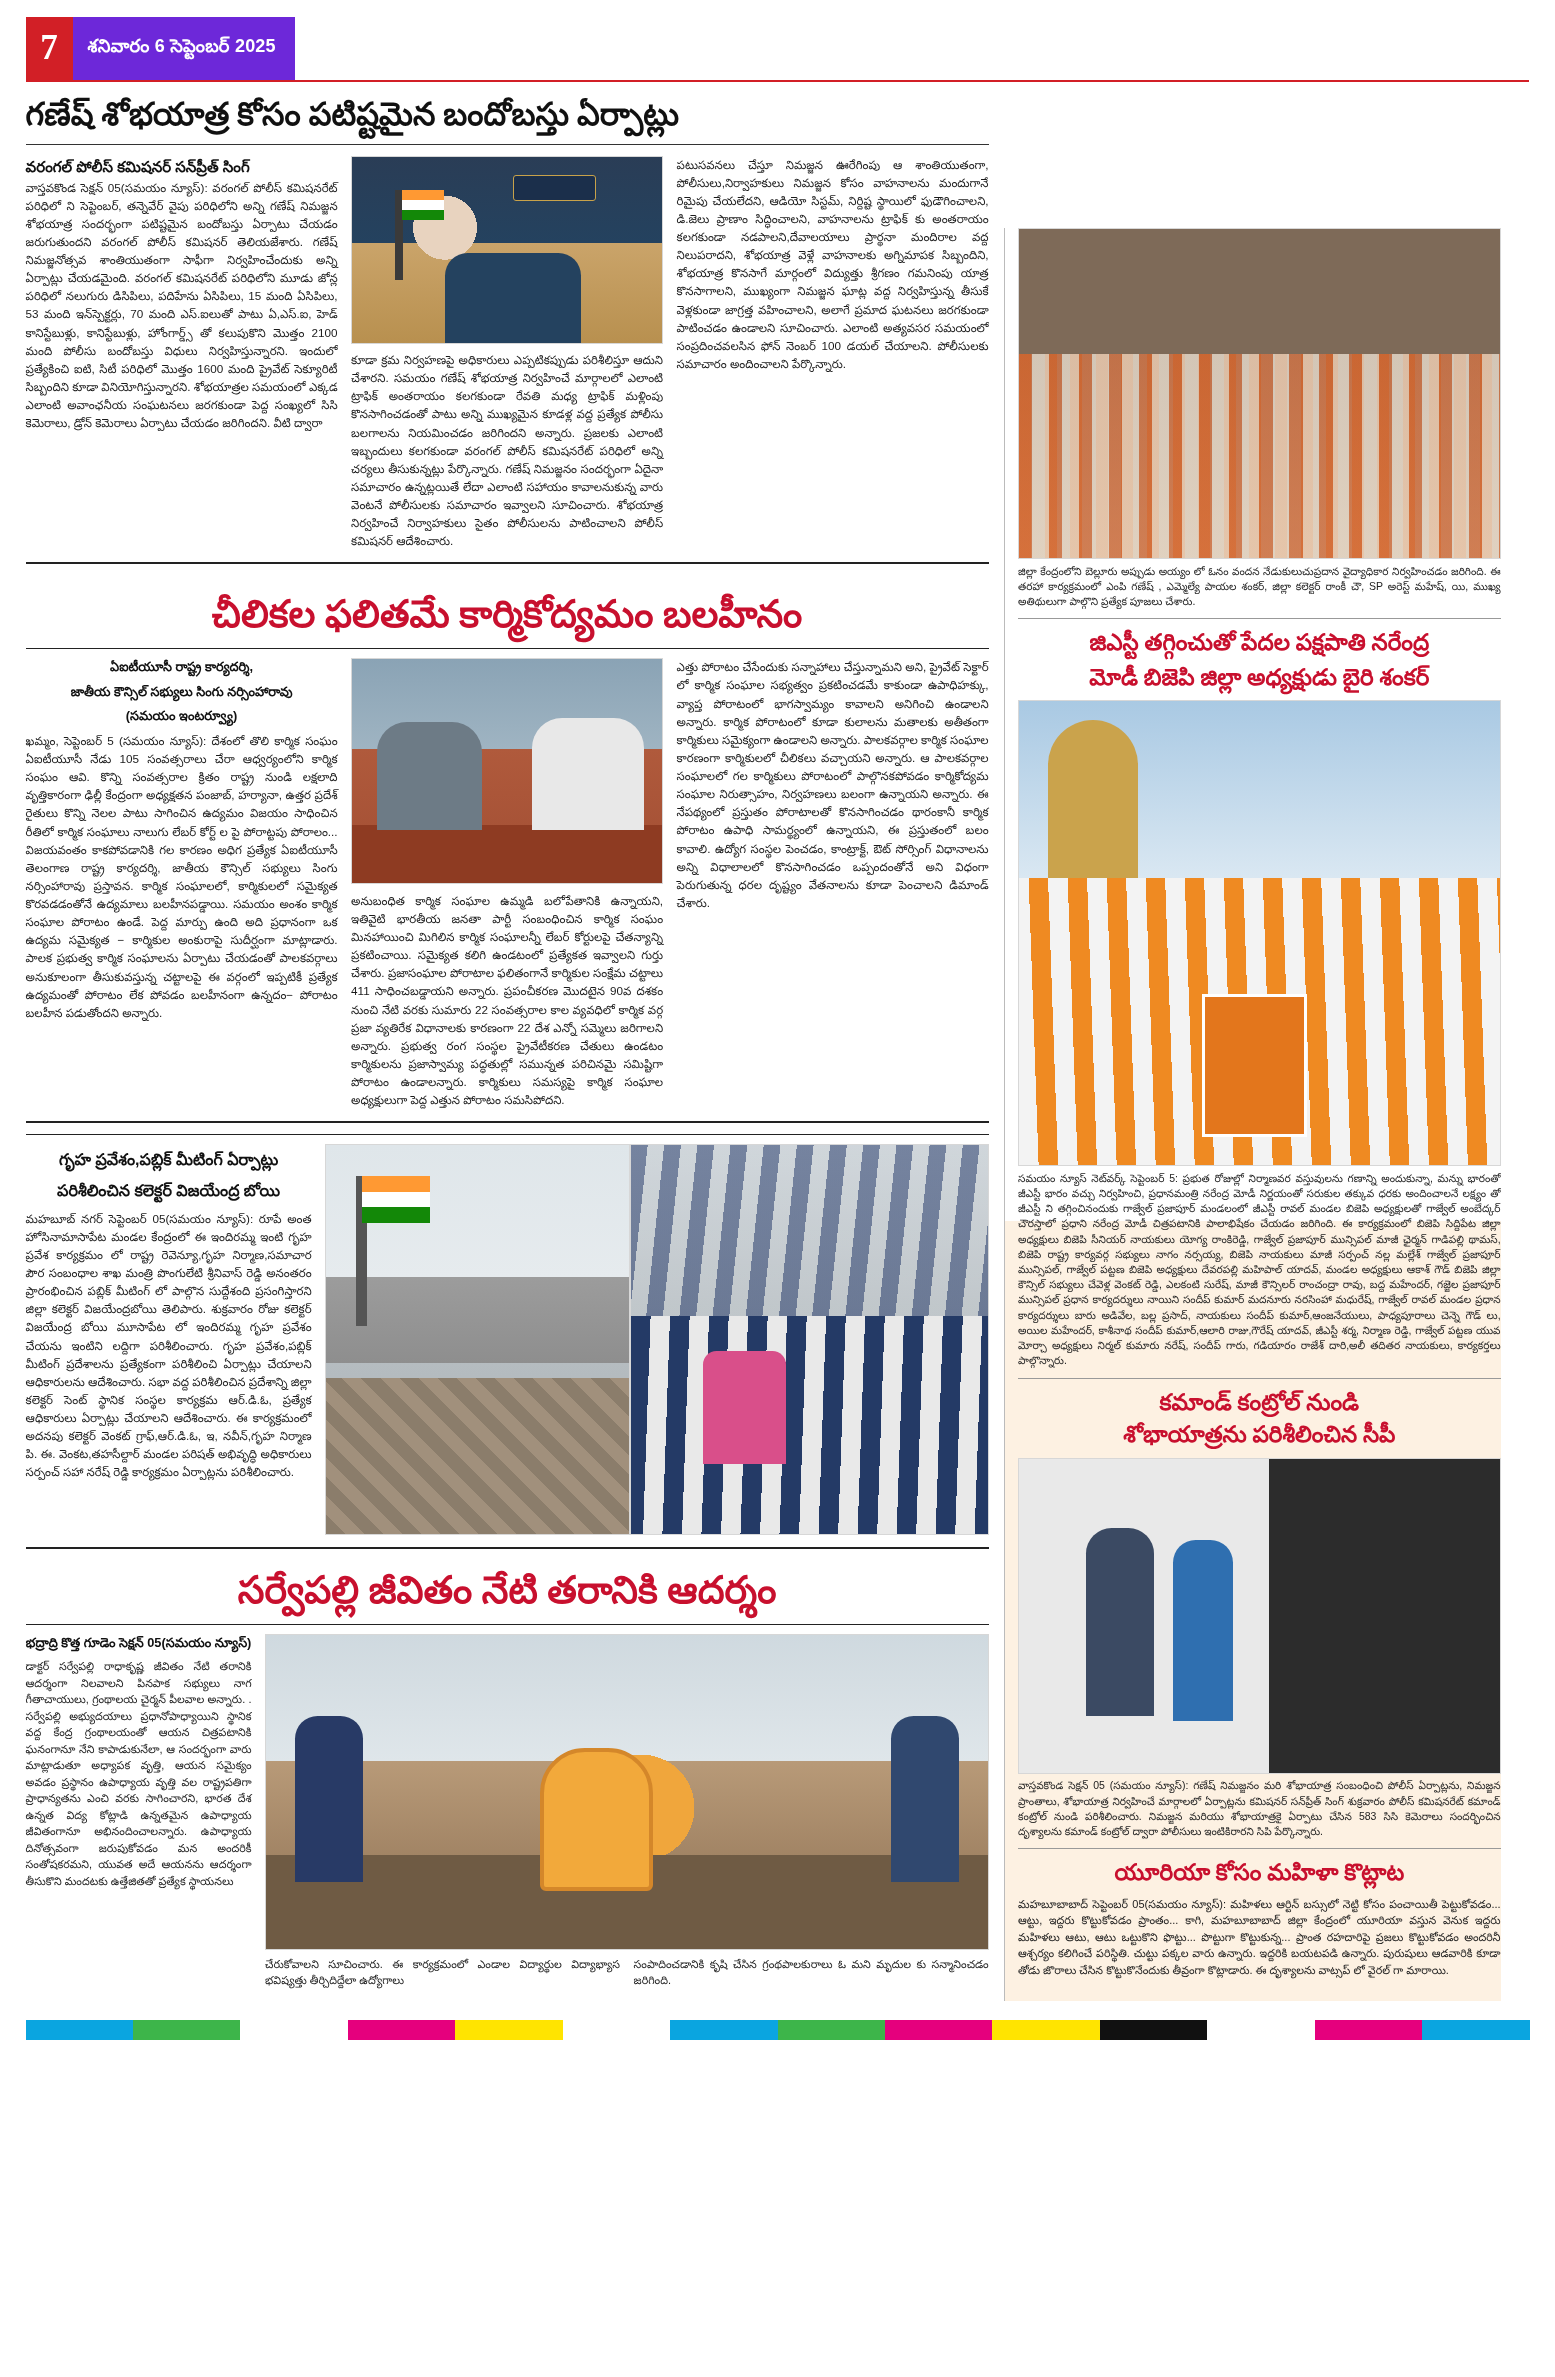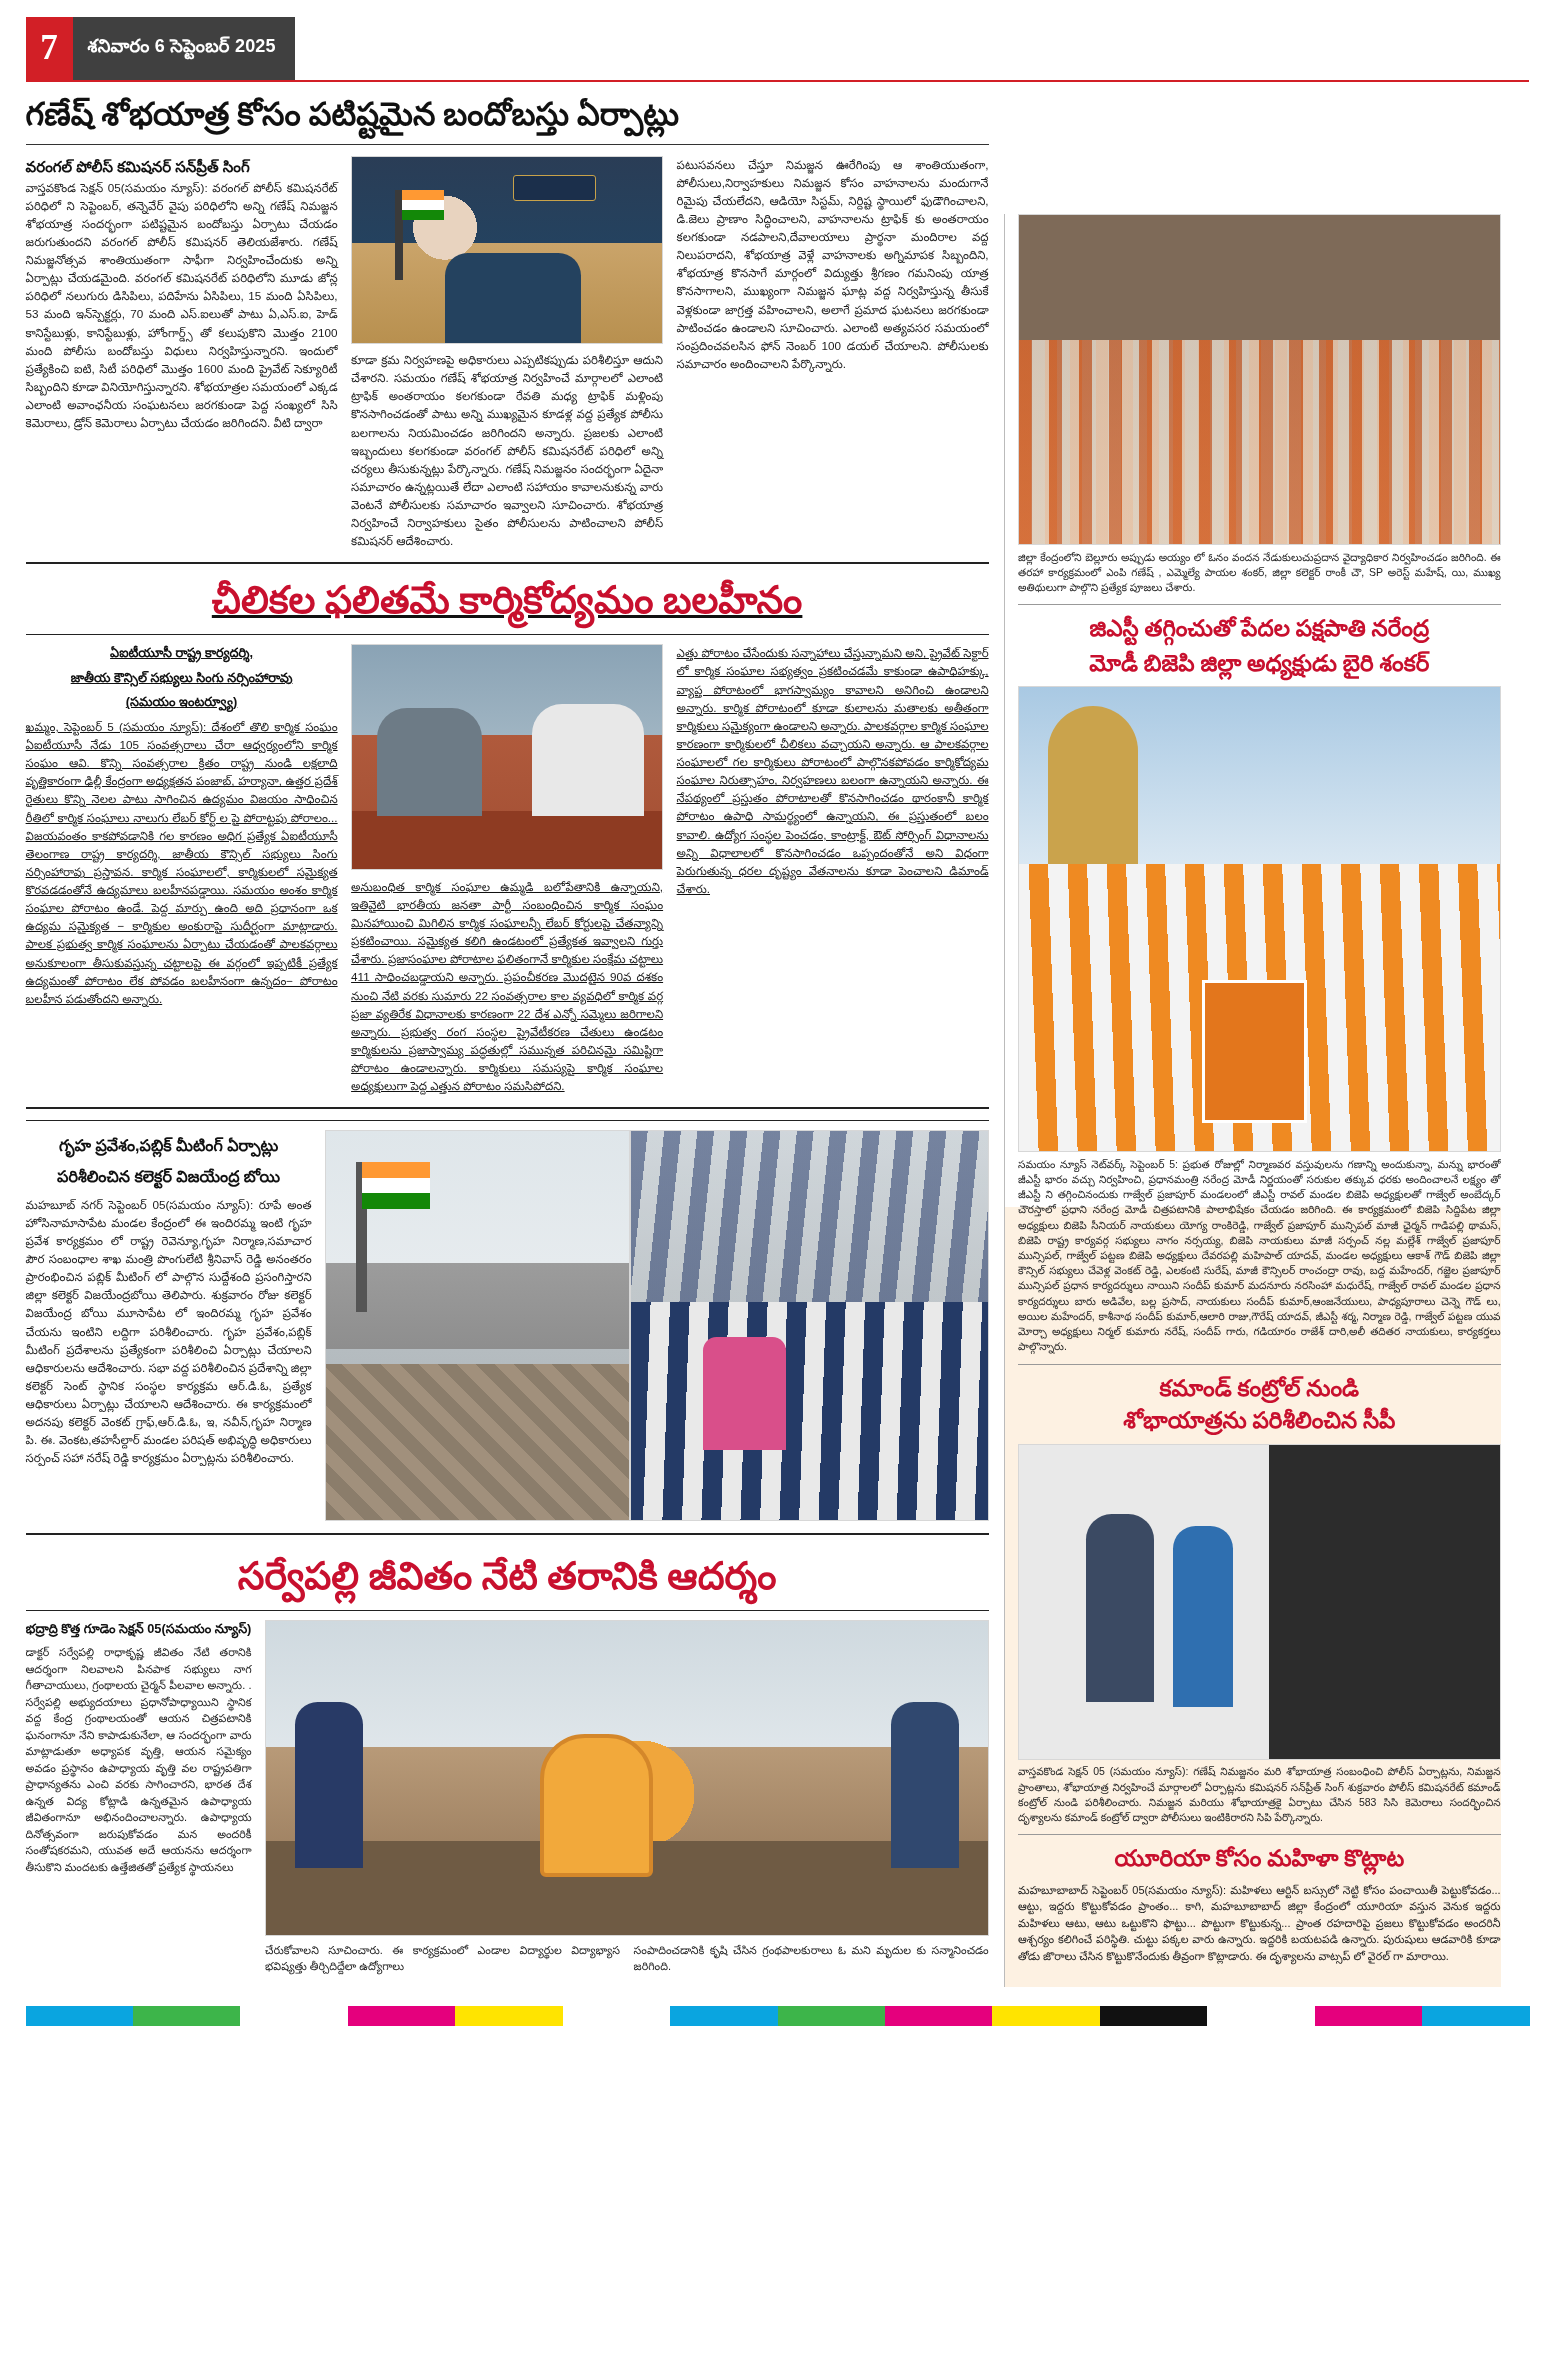--- a/index.html
+++ b/index.html
@@ -32,21 +32,21 @@
     background: #d21f26;
     color: #fff;
     font-size: 35px;
     font-weight: bold;
     display: flex;
     align-items: center;
     justify-content: center;
     font-family: "Liberation Serif", serif;
   }
   .masthead-date {
-    background: #404040;
+    background: #6d28d9;
     color: #fff;
     font-size: 18px;
     display: flex;
     align-items: center;
     padding: 0 19.6px 0 15px;
     font-weight: bold;
     letter-spacing: 0.2px;
   }
   .masthead-title {
     flex: 1;
@@ -251,21 +251,21 @@
               <div style="position:absolute;left:30%;top:52%;width:44%;height:48%;background:#24425f;border-radius:22.6px 22.6px 0 0;"></div>
             </div>
             <div class="body-text">కూడా క్రమ నిర్వహణపై అధికారులు ఎప్పటికప్పుడు పరిశీలిస్తూ ఆదుని చేశారని. సమయం గణేష్ శోభయాత్ర నిర్వహించే మార్గాలలో ఎలాంటి ట్రాఫిక్ అంతరాయం కలగకుండా రేవతి మధ్య ట్రాఫిక్ మళ్లింపు కొనసాగించడంతో పాటు అన్ని ముఖ్యమైన కూడళ్ల వద్ద ప్రత్యేక పోలీసు బలగాలను నియమించడం జరిగిందని అన్నారు. ప్రజలకు ఎలాంటి ఇబ్బందులు కలగకుండా వరంగల్ పోలీస్ కమిషనరేట్ పరిధిలో అన్ని చర్యలు తీసుకున్నట్లు పేర్కొన్నారు. గణేష్ నిమజ్జనం సందర్భంగా ఏదైనా సమాచారం ఉన్నట్లయితే లేదా ఎలాంటి సహాయం కావాలనుకున్న వారు వెంటనే పోలీసులకు సమాచారం ఇవ్వాలని సూచించారు. శోభయాత్ర నిర్వహించే నిర్వాహకులు సైతం పోలీసులను పాటించాలని పోలీస్ కమిషనర్ ఆదేశించారు.</div>
           </div>
           <div>
             <div class="body-text">పటుసవనలు చేస్తూ నిమజ్జన ఊరేగింపు ఆ శాంతియుతంగా, పోలీసులు,నిర్వాహకులు నిమజ్జన కోసం వాహనాలను మందుగానే రిమైపు చేయలేదని, ఆడియో సిస్టమ్, నిర్దిష్ట స్థాయిలో ఫుడౌగించాలని, డి.జెలు ప్రాణాం సిద్ధించాలని, వాహనాలను ట్రాఫిక్ కు అంతరాయం కలగకుండా నడపాలని,దేవాలయాలు ప్రార్థనా మందిరాల వద్ద నిలుపరాదని, శోభయాత్ర వెళ్లే వాహనాలకు అగ్నిమాపక సిబ్బందిని, శోభయాత్ర కొనసాగే మార్గంలో విద్యుత్తు శ్రీగణం గమనింపు యాత్ర కొనసాగాలని, ముఖ్యంగా నిమజ్జన ఘాట్ల వద్ద నిర్వహిస్తున్న తీసుకే వెళ్లకుండా జాగ్రత్త వహించాలని, అలాగే ప్రమాద ఘటనలు జరగకుండా పాటించడం ఉండాలని సూచించారు. ఎలాంటి అత్యవసర సమయంలో సంప్రదించవలసిన ఫోన్ నెంబర్ 100 డయల్ చేయాలని. పోలీసులకు సమాచారం అందించాలని పేర్కొన్నారు.</div>
           </div>
         </div>
       </div>
 
-      <div class="section rule-top" style="padding-top:1px;text-decoration:underline;">
+      <div class="section rule-top" style="padding-top:15px;">
         <div class="headline-red">చీలికల ఫలితమే కార్మికోద్యమం బలహీనం</div>
         <div style="border-bottom:1.5px solid #222;margin-bottom:9px;"></div>
         <div class="cols-3">
           <div>
             <div class="byline">ఏఐటీయూసీ రాష్ట్ర కార్యదర్శి,</div>
             <div class="byline">జాతీయ కౌన్సిల్ సభ్యులు సింగు నర్సింహారావు</div>
             <div class="byline">(సమయం ఇంటర్వ్యూ)</div>
             <div class="body-text">ఖమ్మం, సెప్టెంబర్‌ 5 (సమయం న్యూస్): దేశంలో తొలి కార్మిక సంఘం ఏఐటీయూసీ నేడు 105 సంవత్సరాలు చేరా ఆధ్వర్యంలోని కార్మిక సంఘం ఆవి. కొన్ని సంవత్సరాల క్రితం రాష్ట్ర నుండి లక్షలాది వృత్తికారంగా ఢిల్లీ కేంద్రంగా అధ్యక్షతన పంజాబ్, హర్యానా, ఉత్తర ప్రదేశ్ రైతులు కొన్ని నెలల పాటు సాగించిన ఉద్యమం విజయం సాధించిన రీతిలో కార్మిక సంఘాలు నాలుగు లేబర్ కోర్ట్ ల పై పోరాట్టపు పోరాలం... విజయవంతం కాకపోవడానికి గల కారణం అధిగ ప్రత్యేక ఏఐటీయూసీ తెలంగాణ రాష్ట్ర కార్యదర్శి, జాతీయ కౌన్సిల్ సభ్యులు సింగు నర్సింహారావు ప్రస్తావన. కార్మిక సంఘాలలో, కార్మికులలో సమైక్యత కొరవడడంతోనే ఉద్యమాలు బలహీనపడ్డాయి. సమయం అంశం కార్మిక సంఘాల పోరాటం ఉండే. పెద్ద మార్పు ఉంది అది ప్రధానంగా ఒక ఉద్యమ సమైక్యత − కార్మికుల అంకురాపై సుదీర్ఘంగా మాట్లాడారు. పాలక ప్రభుత్వ కార్మిక సంఘాలను ఏర్పాటు చేయడంతో పాలకవర్గాలు అనుకూలంగా తీసుకువస్తున్న చట్టాలపై ఈ వర్గంలో ఇప్పటికీ ప్రత్యేక ఉద్యమంతో పోరాటం లేక పోవడం బలహీనంగా ఉన్నదం− పోరాటం బలహీన పడుతోందని అన్నారు.</div>
           </div>
           <div>

